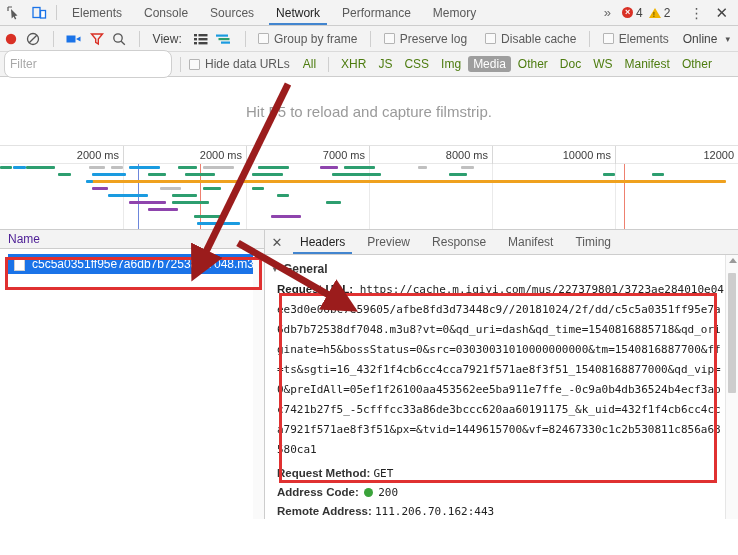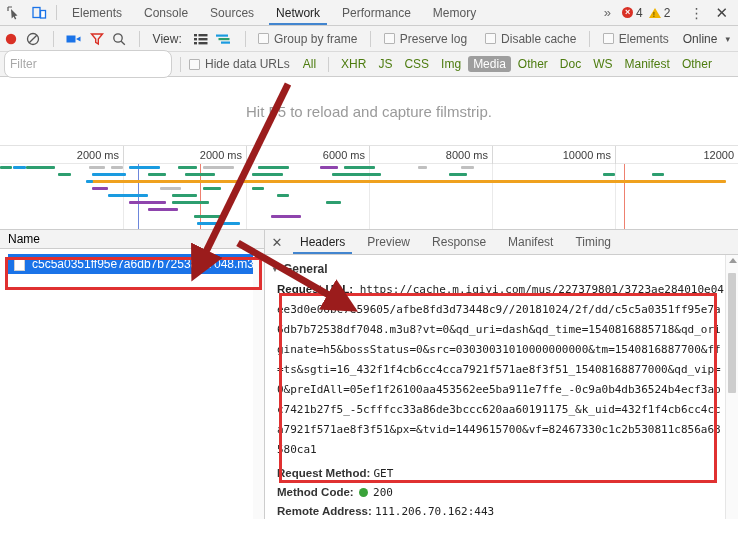--- a/index.html
+++ b/index.html
@@ -103,21 +103,21 @@
   }
   .gridcol { position:absolute;top:18px;bottom:0;width:1px;background:#eaeaea; }
   .bars { position:absolute;left:0;right:0;top:18px;bottom:0;overflow:hidden; }
   .bar { position:absolute;height:3px;border-radius:1px; }
 
   
   .split { display:flex; height:289px; }
   .left { width:265px;border-right:1px solid #cdcdcd;background:#fff;position:relative; }
   .colhead {
     height:19px;background:#f3f3f3;border-bottom:1px solid #cdcdcd;
-    display:flex;align-items:center;padding-left:8px;color:#000000;font-size:12px;
+    display:flex;align-items:center;padding-left:8px;color:#4c1d95;font-size:12px;
   }
   .row-sel {
     position:absolute;left:8px;right:8px;top:24px;height:20px;background:#1a73e8;
     display:flex;align-items:center;gap:7px;padding-left:6px;color:#fff;font-size:12px;
     white-space:nowrap;overflow:hidden;
   }
   .row-icon{width:11px;height:13px;background:#fff;border:1px solid #d0d0d0;flex:0 0 auto;}
 
   .right { flex:1;background:#fff;position:relative;display:flex;flex-direction:column; }
   .dtabs { height:25px;background:#f3f3f3;border-bottom:1px solid #cdcdcd;display:flex;align-items:stretch; }
@@ -301,21 +301,21 @@
   <span class="hint">Hit F5 to reload and capture filmstrip.</span>
 </div>
 
 <div class="overview">
   <div class="ruler" id="ruler">
       <div class="tick" style="left: 123px;"></div>
       <div class="tlabel" style="left: 123px;">2000 ms</div>
       <div class="tick" style="left: 246px;"></div>
       <div class="tlabel" style="left: 246px;">2000 ms</div>
       <div class="tick" style="left: 369px;"></div>
-      <div class="tlabel" style="left: 369px;">6000 ms</div>
+      <div class="tlabel" style="left: 369px;">7000 ms</div>
       <div class="tick" style="left: 492px;"></div>
       <div class="tlabel" style="left: 492px;">8000 ms</div>
       <div class="tick" style="left: 615px;"></div>
       <div class="tlabel" style="left: 615px;">10000 ms</div>
       <div class="tlabel" style="left: 738px;">12000</div>
     </div>
   <div class="bars" id="bars">
       <div class="gridcol" style="left: 123px; top: 0px; bottom: 0px; position: absolute;"></div>
       <div class="gridcol" style="left: 246px; top: 0px; bottom: 0px; position: absolute;"></div>
       <div class="gridcol" style="left: 369px; top: 0px; bottom: 0px; position: absolute;"></div>
@@ -410,21 +410,21 @@
       <div class="kvlist">
         <div class="urlblock">
           <span class="k">Request URL:</span>
           <span>https://cache.m.iqiyi.com/mus/227379801/3723ae284010e04ee3d0e06bc7e59605/afbe8fd3d73448c9//20181024/2f/dd/c5c5a0351ff95e7a6db7b72538df7048.m3u8?vt=0&amp;qd_uri=dash&amp;qd_time=1540816885718&amp;qd_originate=h5&amp;bossStatus=0&amp;src=03030031010000000000&amp;tm=1540816887700&amp;ff=ts&amp;sgti=16_432f1f4cb6cc4cca7921f571ae8f3f51_15408168877000&amp;qd_vip=0&amp;preIdAll=05ef1f26100aa453562ee5ba911e7ffe_-0c9a0b4db36524b4ecf3abc7421b27f5_-5cfffcc33a86de3bccc620aa60191175_&amp;k_uid=432f1f4cb6cc4cca7921f571ae8f3f51&amp;px=&amp;tvid=1449615700&amp;vf=82467330c1c2b530811c856a68580ca1</span>
         </div>
         <div class="kv" style="margin-top:4px">
           <span class="k">Request Method:</span>
           <span class="v">GET</span>
         </div>
         <div class="kv">
-          <span class="k">Method Code:</span>
+          <span class="k">Address Code:</span>
           <span class="green-dot"></span>
           <span class="v">200</span>
         </div>
         <div class="kv">
           <span class="k">Remote Address:</span>
           <span class="v">111.206.70.162:443</span>
         </div>
       </div>
       <div class="vscroll">
         <span class="arrowup"></span>

